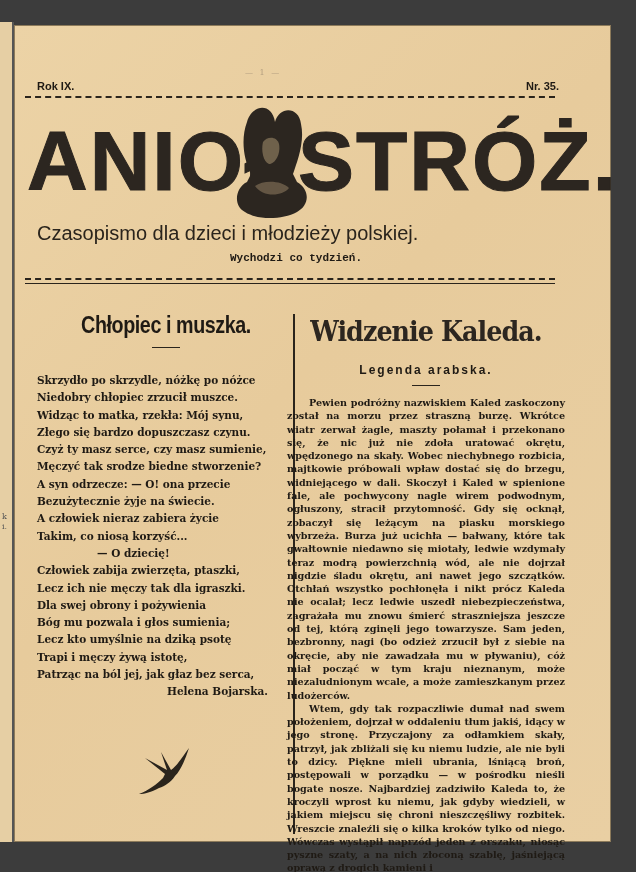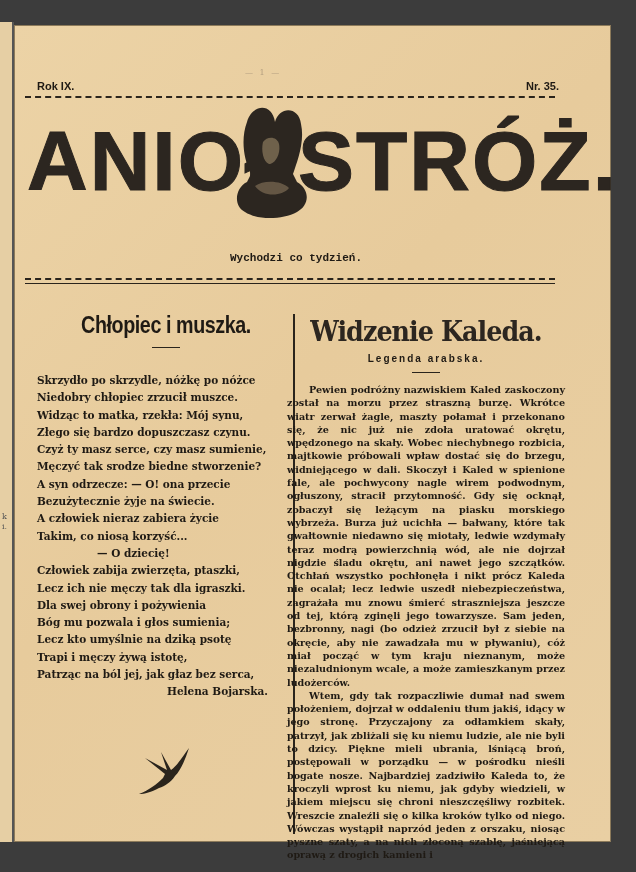--- a/index.html
+++ b/index.html
@@ -71,21 +71,21 @@
     .poem .indent { padding-left:60px; }
     .author { text-align:right; padding-right:27px; font-size:10.5px; font-weight:bold; margin-top:2px; }
     .swallow { position:absolute; left:120px; top:720px; width:60px; height:50px; }
     .right-col { position:absolute; left:272px; top:290px; width:278px; }
     .story-title {
       font-family:"DejaVu Serif", serif; font-weight:bold; font-size:27px; text-align:center;
       letter-spacing:-1px; color:#2c2620; white-space:nowrap; transform: scaleX(0.94); transform-origin:center;
     }
     .story-sub {
       text-align:center; font-family:"Liberation Sans", sans-serif; font-weight:bold;
-      font-size:10px; letter-spacing:2px; margin-top:6px;
+      font-size:12px; letter-spacing:2px; margin-top:16px;
     }
     .story-rule { width:28px; height:1px; background:#2a241c; margin:8px auto 0; }
     .story { margin-top:10px; font-size:9.6px; font-weight:bold; line-height:13.3px; text-align:justify; }
     .story p { margin:0; text-indent:22px; }
     .story p + p { margin-top:0; }
   </style>
 </head>
 <body>
 
 <div class="prev-page-edge">
@@ -104,20 +104,21 @@
   <div class="masthead">
     <div class="mast-word mast-left">ANIOŁ</div>
     <svg class="angel" viewBox="0 0 90 118">
       <path d="M20 20 C25 2 45 0 48 20 C52 4 72 4 74 22 C78 40 70 60 66 72 L70 80 C84 88 82 104 70 110 C55 118 30 118 18 110 C6 104 8 86 20 80 L24 72 C16 56 14 36 20 20 Z" fill="#2c2620"></path>
       <path d="M36 40 C40 34 50 34 52 42 C54 52 48 62 42 62 C36 60 34 48 36 40 Z" fill="#a89270" opacity="0.55"></path>
       <path d="M28 84 C36 78 54 78 62 86 C56 94 36 96 28 84 Z" fill="#a89270" opacity="0.45"></path>
     </svg>
     <div class="mast-word mast-right">STRÓŻ.</div>
   </div>
 
+  <div class="subtitle">Czasopismo dla dzieci i młodzieży polskiej.</div>
   <div class="weekly">Wychodzi co tydzień.</div>
   <div class="rule" style="top:252px;"></div>
   <div class="rule thin" style="top:257px;"></div>
 
   <div class="col-divider"></div>
 
   <div class="left-col">
     <div class="poem-title">Chłopiec i muszka.</div>
     <div class="short-rule"></div>
     <div class="poem">

